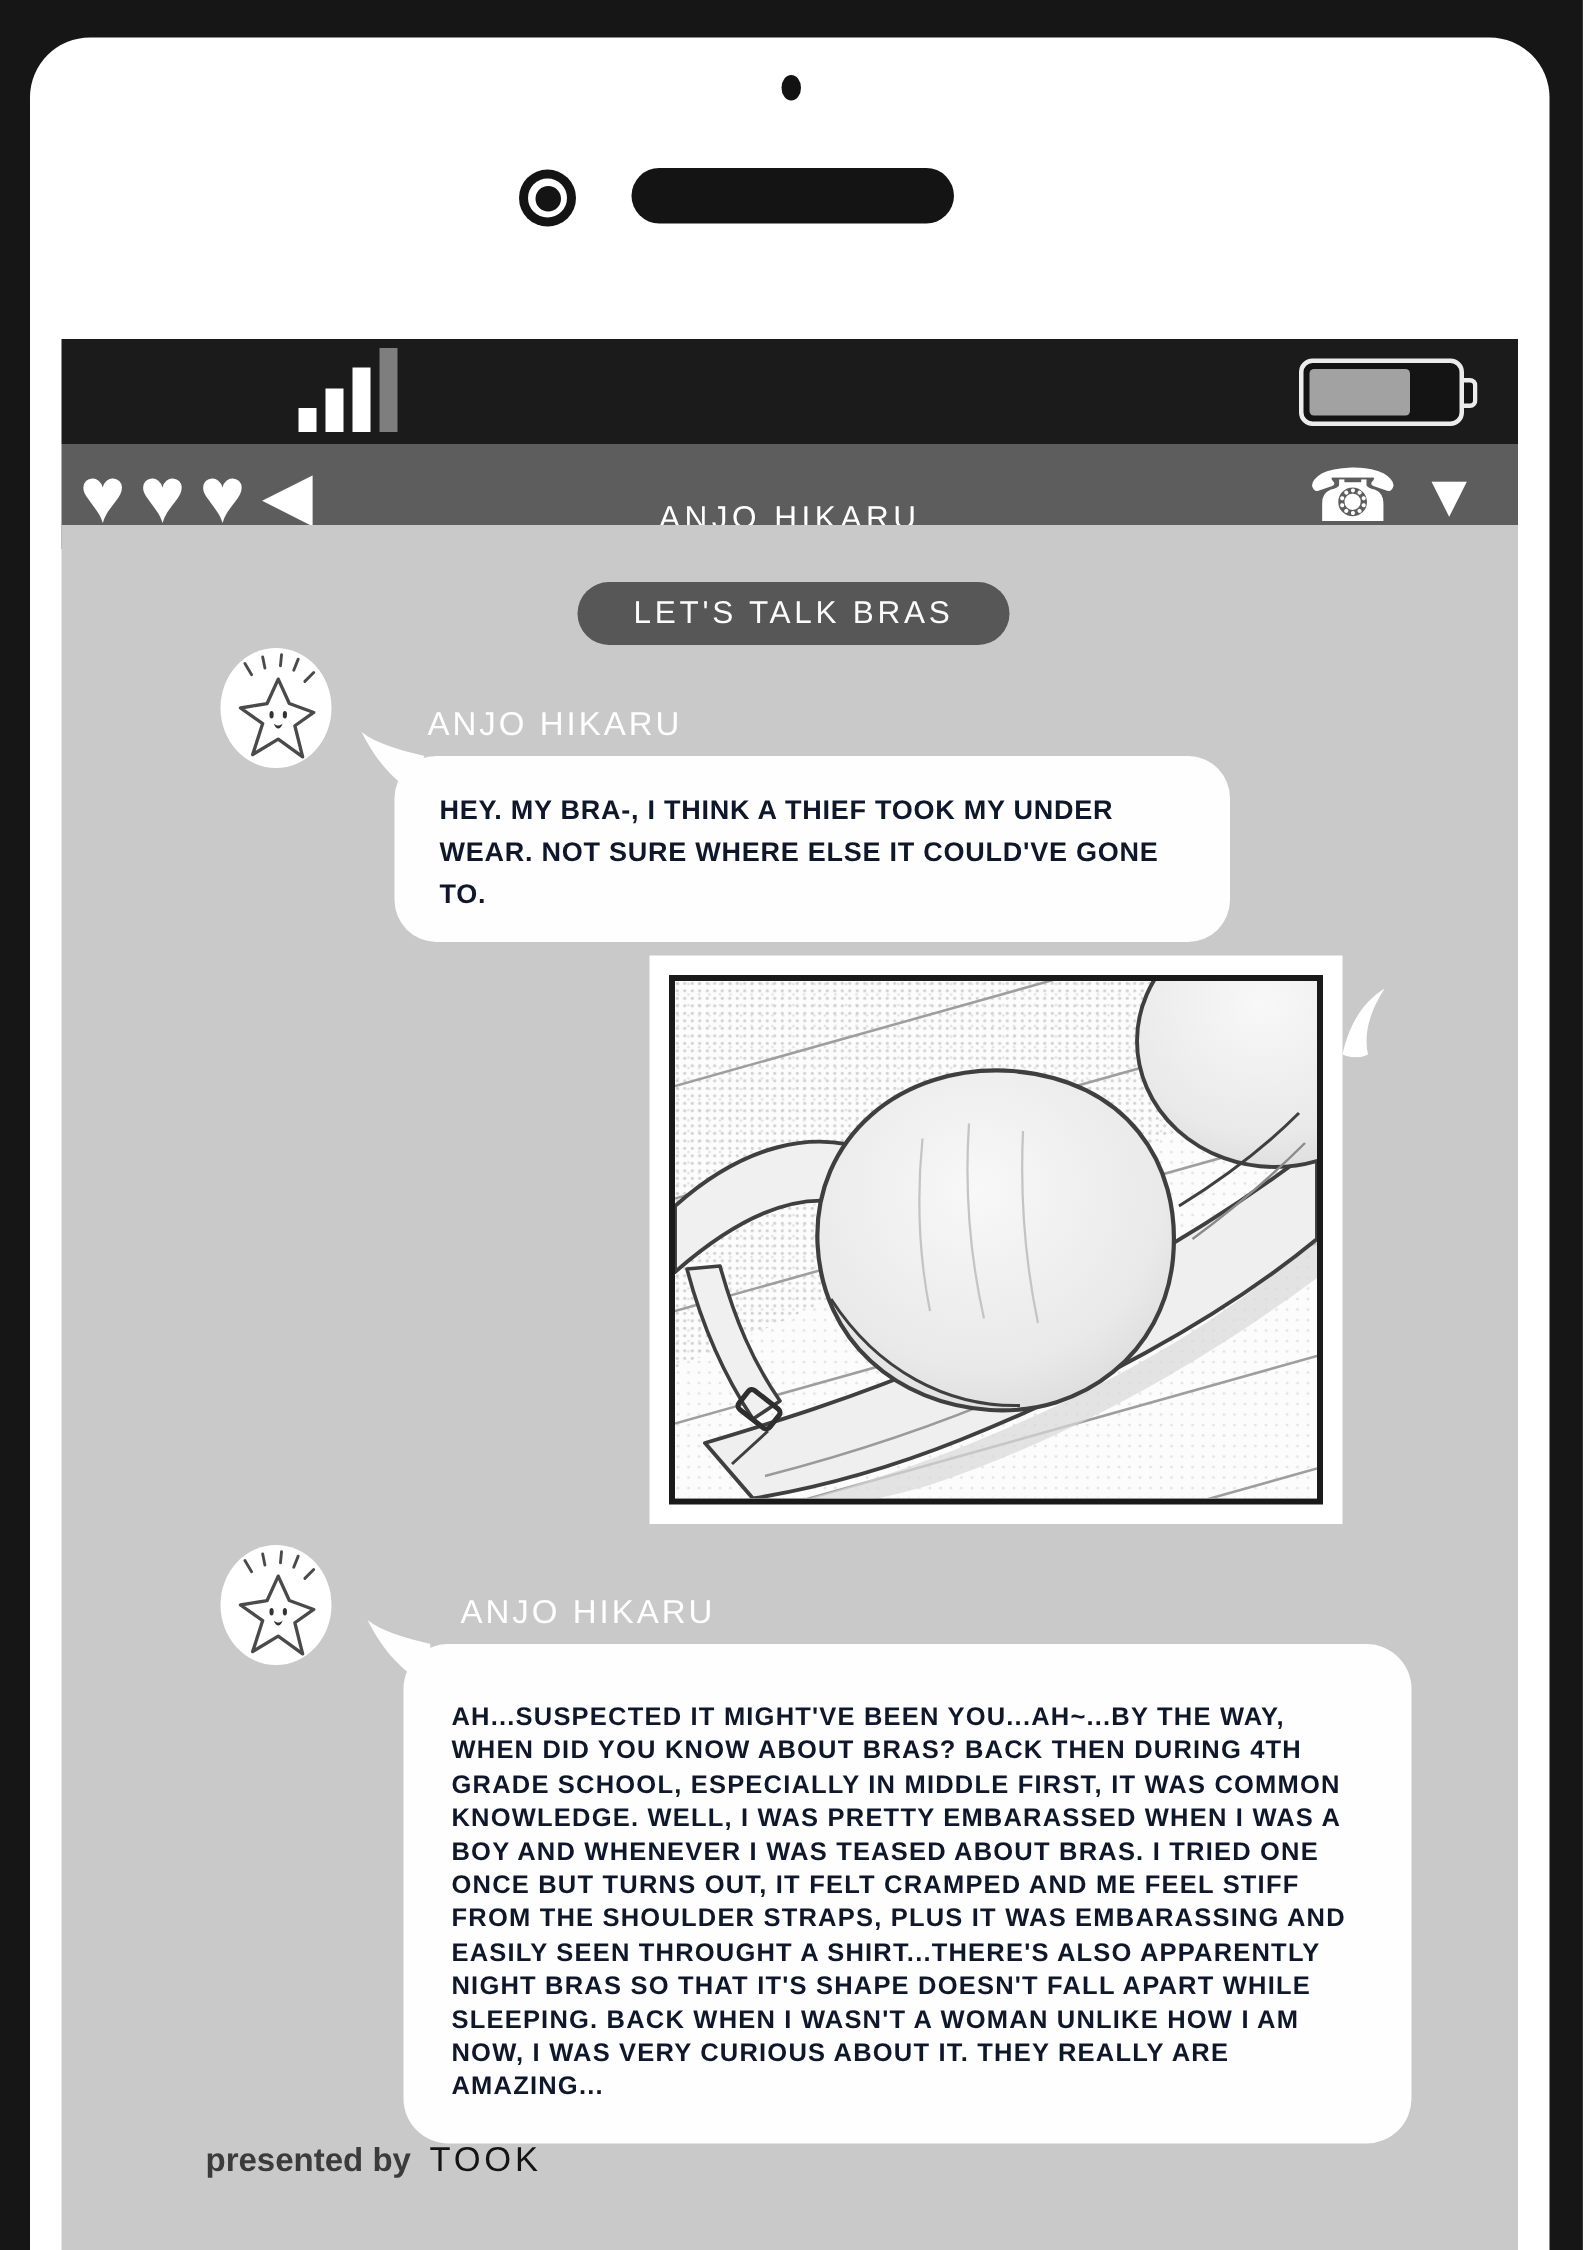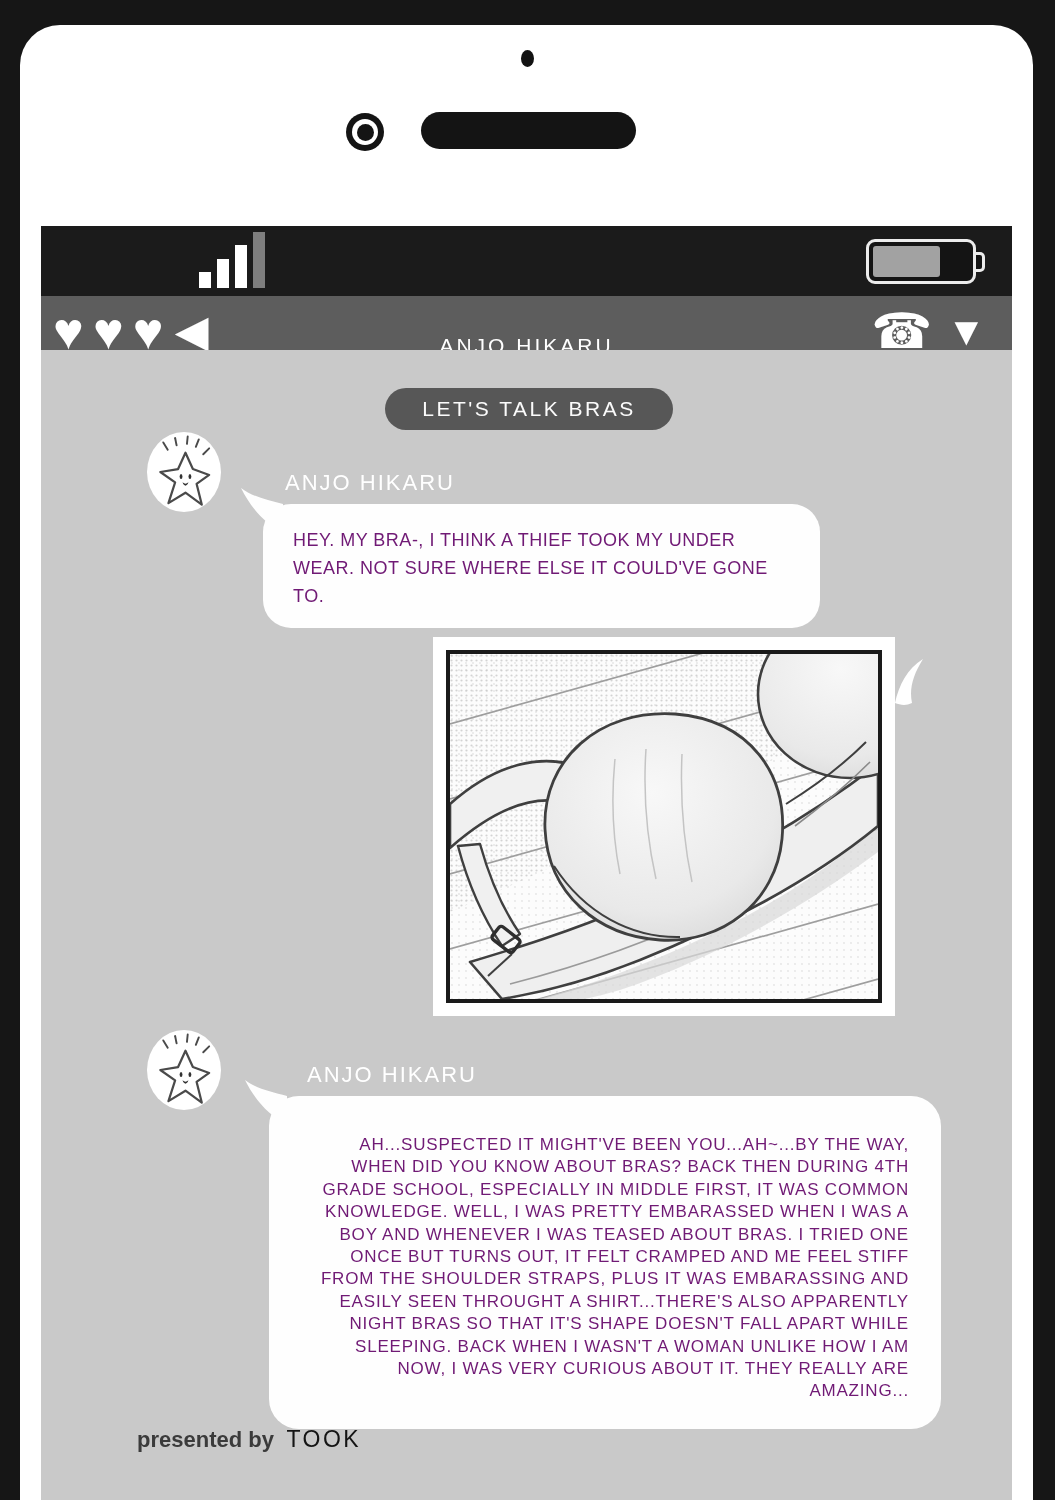--- a/index.html
+++ b/index.html
@@ -41,25 +41,25 @@
   .pill{position:absolute;left:344px;top:38px;width:288px;height:42px;border-radius:21px;background:#575757;
         color:#fbfbfb;font-size:21px;letter-spacing:2.5px;text-align:center;line-height:42px;}
 
   .avatar{position:absolute;width:74px;height:80px;border-radius:50%;background:#ffffff;}
   .avatar svg{position:absolute;left:0;top:0;width:100%;height:100%;}
   .av1{left:106px;top:82px;} .av2{left:106px;top:680px;}
 
   .sender{position:absolute;color:#ffffff;font-size:22px;letter-spacing:2px;}
   .s1{left:244px;top:120px;} .s2{left:266px;top:712px;}
 
-  .bubble{position:absolute;background:#fefefe;color:#701a75;}
+  .bubble{position:absolute;background:#fefefe;color:#0f172a;font-weight:bold;}
   .bub1{left:222px;top:154px;width:557px;min-height:112px;border-radius:28px;box-sizing:border-box;
         padding:22px 30px 18px 30px;font-size:18px;line-height:28px;letter-spacing:0.5px;}
   .bub2{left:228px;top:746px;width:672px;min-height:313px;border-radius:30px;box-sizing:border-box;
-        padding:38px 32px 26px 32px;font-size:17px;line-height:22.4px;letter-spacing:0.8px;text-align:right;}
+        padding:38px 32px 26px 32px;font-size:17px;line-height:22.4px;letter-spacing:0.8px;}
   .tail{position:absolute;}
   .t1{left:198px;top:138px;} .t2{left:202px;top:730px;}
 
   .panel{position:absolute;left:392px;top:287px;width:462px;height:379px;background:#ffffff;}
   .panel-inner{position:absolute;left:13px;top:13px;right:13px;bottom:13px;border:4px solid #1a1a1a;
                background:#fbfbfb;overflow:hidden;}
   .panel-inner svg{display:block;width:100%;height:100%;}
   .panel-tail{position:absolute;left:462px;top:22px;}
 
   .footer{position:absolute;left:96px;top:1076px;white-space:nowrap;}

